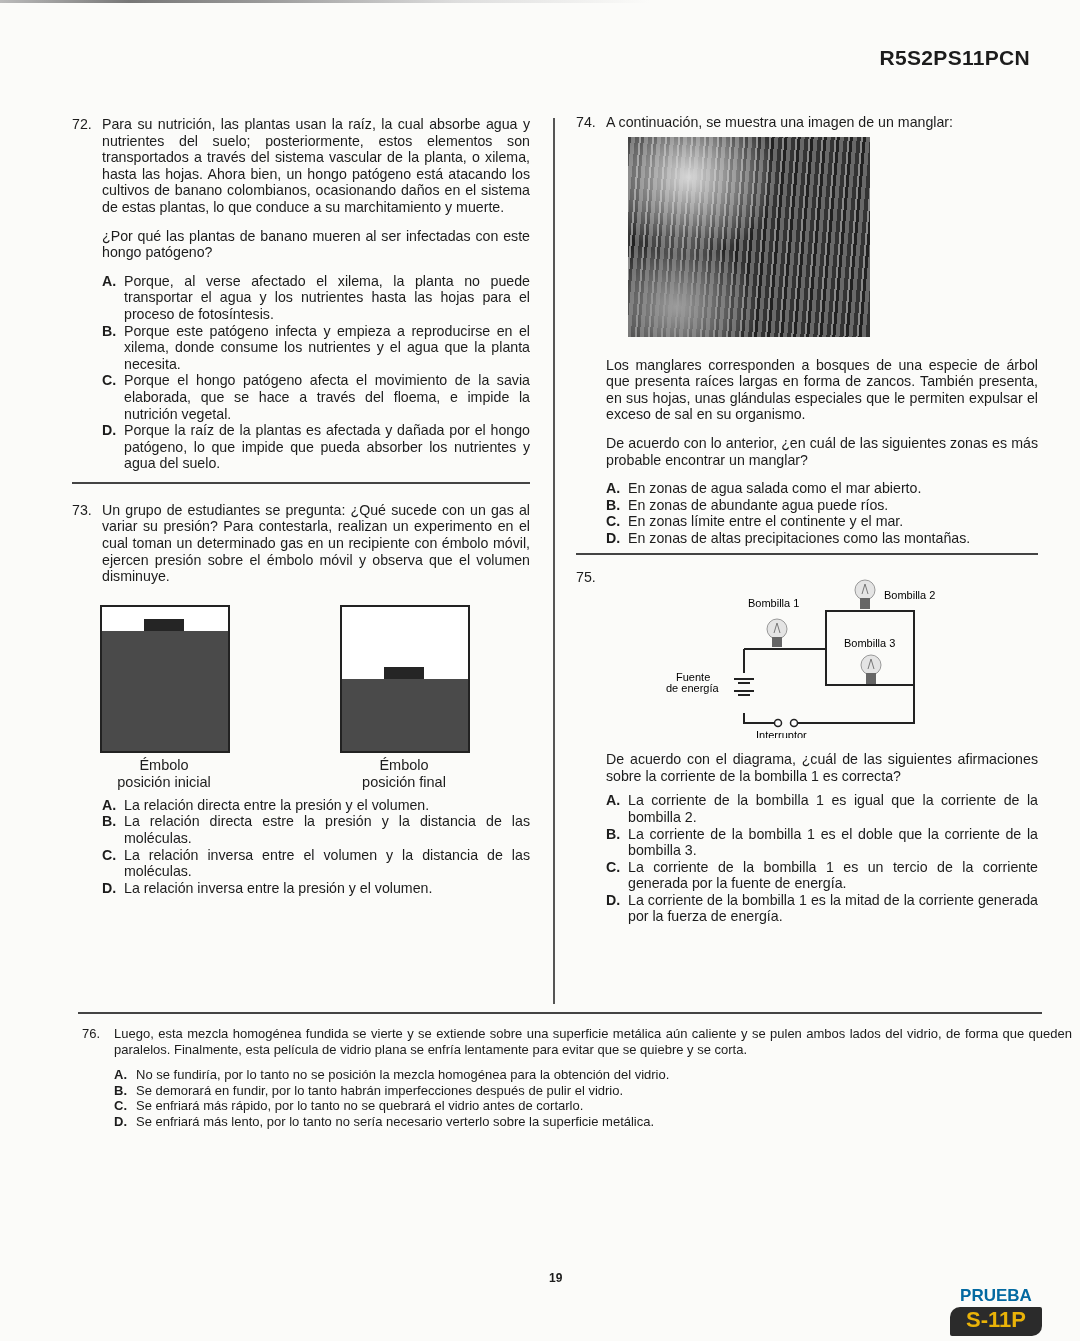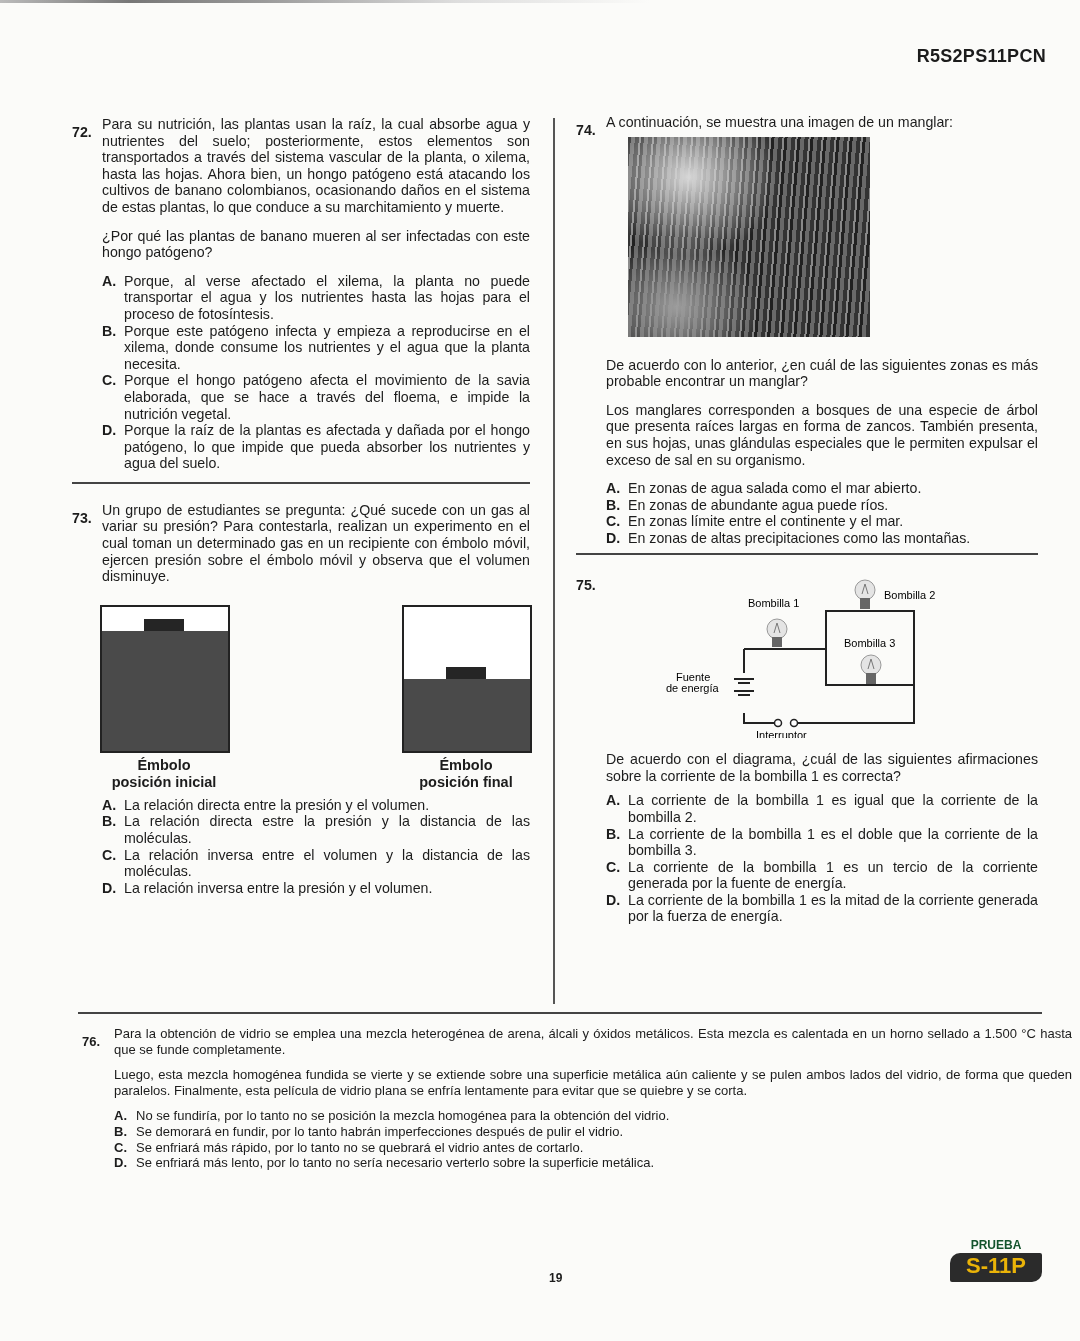--- a/index.html
+++ b/index.html
@@ -3,55 +3,55 @@
 <meta charset="utf-8">
 <style>
   html, body { margin: 0; padding: 0; }
   body {
     width: 1080px; height: 1341px; position: relative; overflow: hidden;
     background: #fbfbf9; color: #1c1c1c;
     font-family: "Liberation Sans", sans-serif;
   }
   .topstrip { position: absolute; left: 0; top: 0; width: 650px; height: 3px;
     background: linear-gradient(90deg, #bbb, #777 20%, #999 40%, #ddd 70%, transparent); }
-  .code { position: absolute; right: 34px; top: 46px; font-weight: bold; font-size: 18px; letter-spacing: 0.3px; }
+  .code { position: absolute; right: 50px; top: 46px; font-weight: bold; font-size: 21px; letter-spacing: 0.3px; }
 
   .col { position: absolute; font-size: 14.2px; line-height: 16.6px; }
   .left { left: 72px; top: 116px; width: 458px; }
   .right { left: 576px; top: 114px; width: 462px; }
   .vrule { position: absolute; left: 553px; top: 118px; width: 1.5px; height: 886px; background: #555; }
 
   .q { position: relative; padding-left: 30px; }
-  .qnum { position: absolute; left: 0; top: 8px; font-weight: bold; }
+  .qnum { position: absolute; left: 0; top: 0; font-weight: normal; }
   .para { text-align: justify; margin: 0 0 12px 0; }
   .opts { margin: 0; padding: 0; list-style: none; }
   .opt { position: relative; padding-left: 22px; text-align: justify; }
   .opt .lt { position: absolute; left: 0; top: 0; font-weight: bold; }
   .hr { height: 2px; background: #444; margin: 10px 0 18px -30px; }
 
   
-  .pistons { display: flex; justify-content: space-between; width: 430px; margin: 20px 0 6px -2px; font-weight: bold; }
+  .pistons { display: flex; justify-content: space-between; width: 368px; margin: 20px 0 6px -2px; }
   .pbox { width: 128px; }
   .cyl { position: relative; width: 126px; height: 144px; border: 2px solid #222; background: #fff; }
   .gas { position: absolute; left: 0; right: 0; bottom: 0; background: #4a4a4a; }
   .plate { position: absolute; width: 40px; height: 12px; background: #252525; left: 42px; }
   .plbl { text-align: center; font-size: 14.5px; line-height: 17px; margin-top: 4px; }
 
   .photo { width: 242px; height: 200px; margin: 6px 0 20px 22px;
     background:
       radial-gradient(ellipse at 25% 20%, #cfcfcf 0%, transparent 35%),
       radial-gradient(ellipse at 20% 85%, #9a9a9a 0%, transparent 30%),
       repeating-linear-gradient(95deg, #2a2a2a 0 3px, #6b6b6b 3px 7px, #3a3a3a 7px 11px, #888 11px 13px),
       #333;
     filter: contrast(1.1);
   }
   .circuit { margin: 4px 0 10px 50px; }
   .footer-num { position: absolute; left: 549px; top: 1271px; font-weight: bold; font-size: 12px; }
   .badge { position: absolute; left: 950px; top: 1238px; width: 92px; text-align: center; }
-  .badge-top { font-weight: bold; font-size: 12px; color: #14532d; }
+  .badge-top { font-weight: bold; font-size: 17px; color: #0369a1; margin-top: 48px; }
   .badge-box { background: #2b2b2b; color: #eab308; font-weight: bold; font-size: 22px; border-radius: 10px 2px 10px 2px; padding: 0 0 3px; margin-top: 1px; }
   .bottom { position: absolute; left: 84px; top: 1026px; width: 958px; font-size: 13px; line-height: 15.6px; }
   .bottom .para { margin-bottom: 10px; }
   .hrfull { position: absolute; left: 78px; top: 1012px; width: 964px; height: 2px; background: #444; }
 </style>
 </head>
 <body>
 
 <div class="topstrip"></div>
 <div class="code">R5S2PS11PCN</div>
@@ -104,22 +104,22 @@
       <li class="opt"><span class="lt">D.</span><span>La relación inversa entre la presión y el volumen.</span></li>
     </ul>
   </div>
 </div>
 
 <div class="col right">
   <div class="q">
     <span class="qnum">74.</span>
     <div>A continuación, se muestra una imagen de un manglar:</div>
     <div class="photo"></div>
+    <p class="para">Los manglares corresponden a bosques de una especie de árbol que presenta raíces largas en forma de zancos. También presenta, en sus hojas, unas glándulas especiales que le permiten expulsar el exceso de sal en su organismo.</p>
     <p class="para">De acuerdo con lo anterior, ¿en cuál de las siguientes zonas es más probable encontrar un manglar?</p>
-    <p class="para">Los manglares corresponden a bosques de una especie de árbol que presenta raíces largas en forma de zancos. También presenta, en sus hojas, unas glándulas especiales que le permiten expulsar el exceso de sal en su organismo.</p>
     <ul class="opts">
       <li class="opt"><span class="lt">A.</span><span>En zonas de agua salada como el mar abierto.</span></li>
       <li class="opt"><span class="lt">B.</span><span>En zonas de abundante agua puede ríos.</span></li>
       <li class="opt"><span class="lt">C.</span><span>En zonas límite entre el continente y el mar.</span></li>
       <li class="opt"><span class="lt">D.</span><span>En zonas de altas precipitaciones como las montañas.</span></li>
     </ul>
     <div class="hr" style="margin-top:6px;margin-bottom:14px"></div>
   </div>
 
   <div class="q">
@@ -175,21 +175,20 @@
       <li class="opt"><span class="lt">C.</span><span>La corriente de la bombilla 1 es un tercio de la corriente generada por la fuente de energía.</span></li>
       <li class="opt"><span class="lt">D.</span><span>La corriente de la bombilla 1 es la mitad de la corriente generada por la fuerza de energía.</span></li>
     </ul>
   </div>
 </div>
 
 <div class="hrfull"></div>
 
 <div class="bottom q">
   <span class="qnum" style="left:-2px">76.</span>
-  <p class="para">Para la obtención de vidrio se emplea una mezcla heterogénea de arena, álcali y óxidos metálicos. Esta mezcla es calentada en un horno sellado a 1.500 °C hasta que se funde completamente.</p>
   <p class="para">Luego, esta mezcla homogénea fundida se vierte y se extiende sobre una superficie metálica aún caliente y se pulen ambos lados del vidrio, de forma que queden paralelos. Finalmente, esta película de vidrio plana se enfría lentamente para evitar que se quiebre y se corta.</p>
   <ul class="opts">
     <li class="opt"><span class="lt">A.</span><span>No se fundiría, por lo tanto no se posición la mezcla homogénea para la obtención del vidrio.</span></li>
     <li class="opt"><span class="lt">B.</span><span>Se demorará en fundir, por lo tanto habrán imperfecciones después de pulir el vidrio.</span></li>
     <li class="opt"><span class="lt">C.</span><span>Se enfriará más rápido, por lo tanto no se quebrará el vidrio antes de cortarlo.</span></li>
     <li class="opt"><span class="lt">D.</span><span>Se enfriará más lento, por lo tanto no sería necesario verterlo sobre la superficie metálica.</span></li>
   </ul>
 </div>
 
 <div class="footer-num">19</div>

